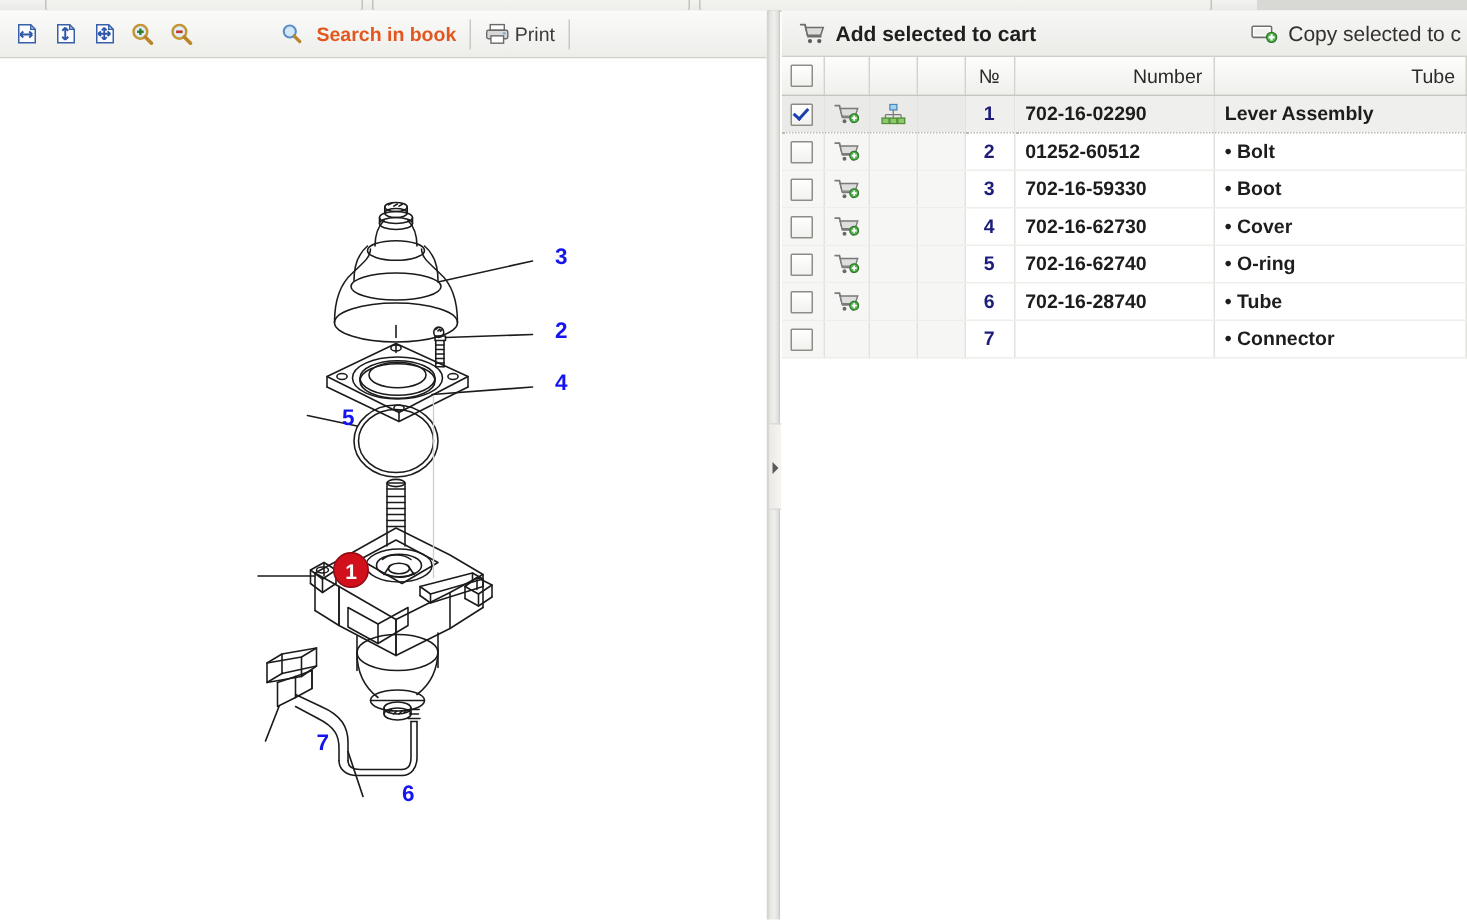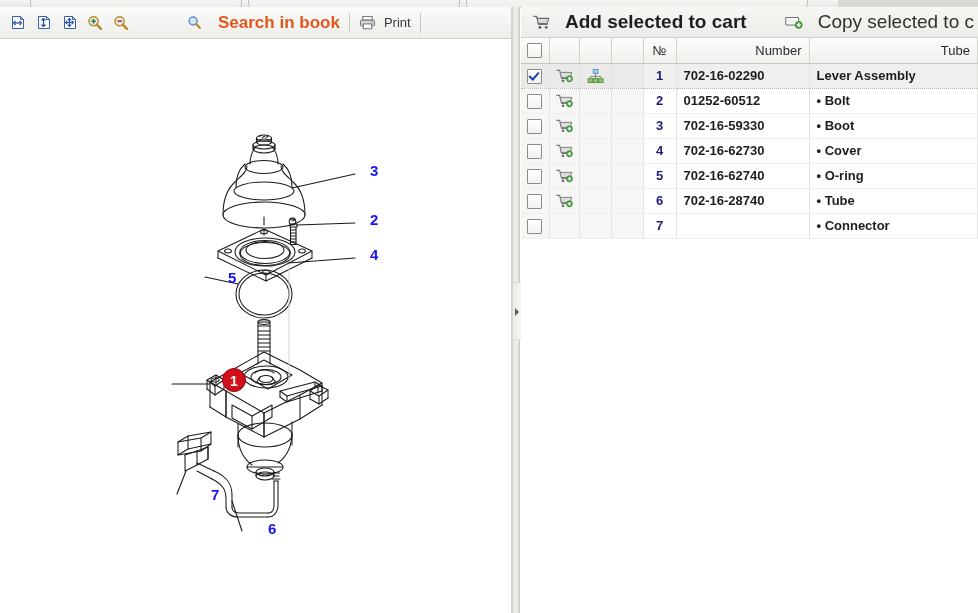--- a/index.html
+++ b/index.html
@@ -55,25 +55,25 @@
     background:linear-gradient(#ffffff,#f0f0ed);
     border:1px solid #b6b6b0;border-radius:3px;
     font-weight:bold;font-size:13px;color:#111;
     cursor:pointer;white-space:nowrap;
     box-sizing:border-box;
   }
   .tb-divider{
     width:1px;height:20px;background:#c9c9c4;margin:0 9px;
   }
   .link-search{
-    display:inline-flex;align-items:center;gap:16px;
-    color:#e2571e;font-weight:bold;font-size:17px;cursor:pointer;white-space:nowrap;
+    display:inline-flex;align-items:center;gap:9px;
+    color:#e2571e;font-weight:bold;font-size:13px;cursor:pointer;white-space:nowrap;
   }
   .link-print{
-    display:inline-flex;align-items:center;gap:8px;
+    display:inline-flex;align-items:center;gap:3px;
     color:#3b3b3b;font-size:13px;cursor:pointer;white-space:nowrap;
   }
 
   .canvas{
     position:absolute;left:0;top:32px;right:0;bottom:0;
     background:#ffffff;overflow:hidden;
   }
   .diagram{position:absolute;left:0;top:0;}
 
   
@@ -100,22 +100,22 @@
     position:absolute;left:521px;top:7px;width:457px;height:606px;
     background:#ffffff;box-sizing:border-box;overflow:hidden;
   }
   .parts-actionbar{
     position:relative;height:31px;width:100%;
     background:linear-gradient(#f7f7f5,#ebebe8);
     border-bottom:1px solid #cfcfca;
     display:flex;align-items:center;box-sizing:border-box;
   }
   .action-item{
-    display:inline-flex;align-items:center;gap:15px;
-    font-weight:bold;font-size:19px;color:#1f1f1f;
+    display:inline-flex;align-items:center;gap:7px;
+    font-weight:bold;font-size:14px;color:#1f1f1f;
     cursor:pointer;white-space:nowrap;padding-left:12px;
   }
   .action-item.secondary{font-weight:normal;color:#33302e;}
   .action-spacer{flex:1;}
 
   table.parts{
     border-collapse:collapse;width:100%;table-layout:fixed;
     font-size:13px;
   }
   table.parts th{

